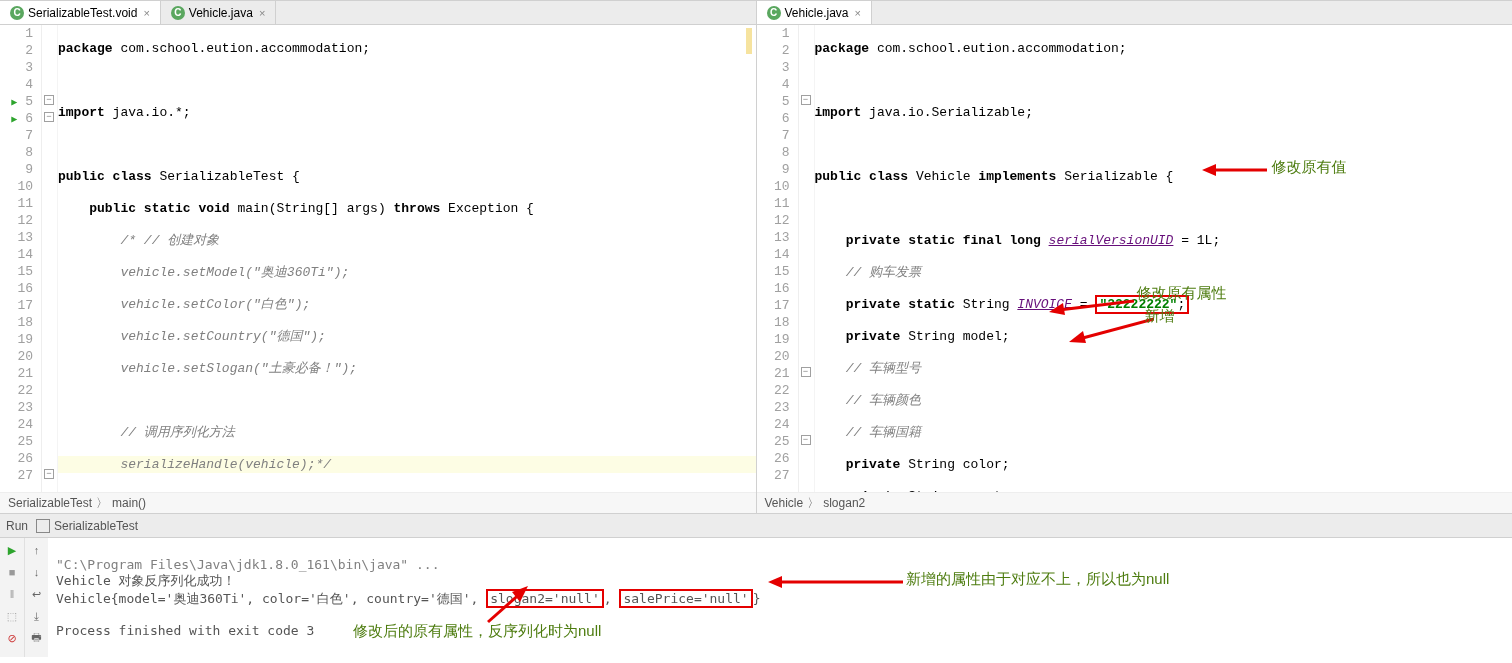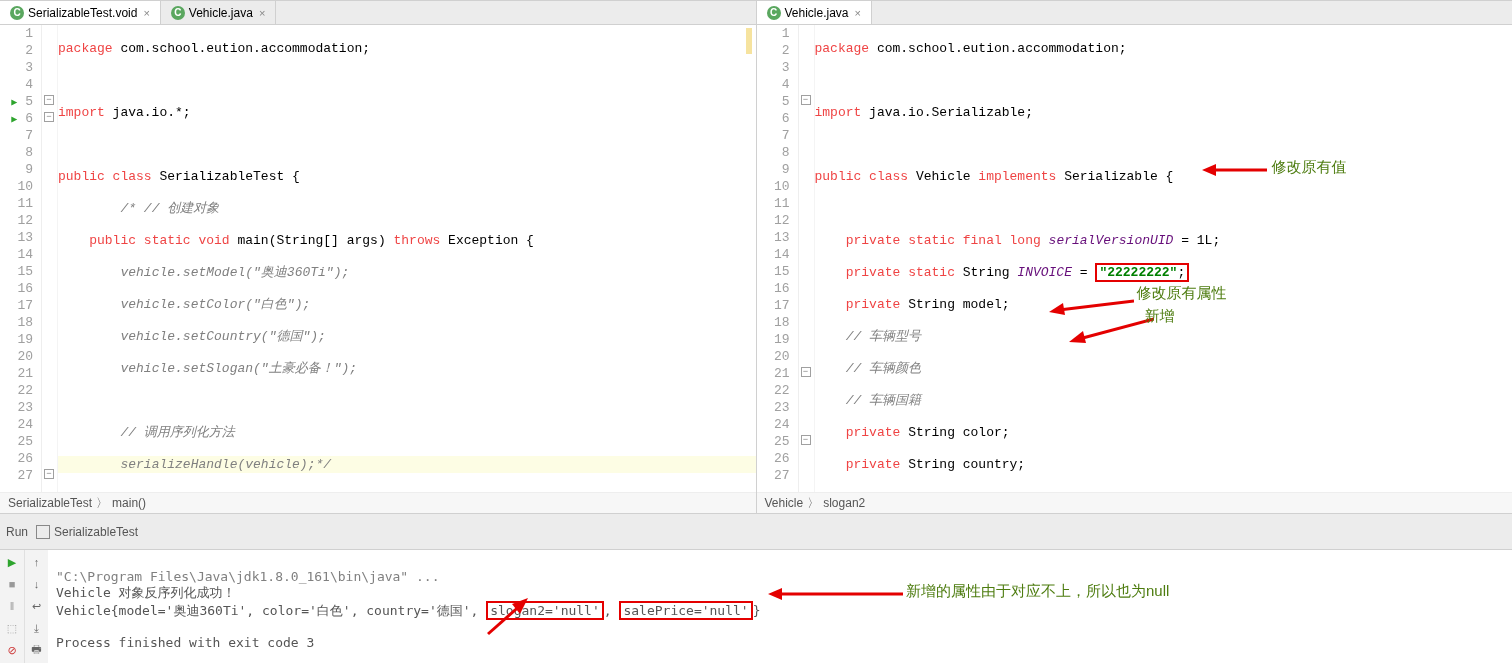--- a/index.html
+++ b/index.html
@@ -10,27 +10,27 @@
 .tab { display: flex; align-items: center; padding: 0 10px; border-right: 1px solid #d0d0d0; background: #ececec; font-size: 12px; cursor: pointer; }
 .tab.active { background: #fff; }
 .tab-close { margin-left: 6px; color: #888; font-size: 11px; }
 .icon-c { display:inline-flex; width:14px; height:14px; border-radius:50%; background:#5aa75f; color:#fff; align-items:center; justify-content:center; font-size:10px; font-weight:bold; margin-right:4px; }
 .code-area { flex:1; display:flex; font-family: Consolas, "Courier New", monospace; font-size: 13px; overflow: hidden; position: relative; }
 .gutter { width: 42px; background:#fff; color:#a0a0a0; text-align:right; padding-right:8px; user-select:none; border-right: 1px solid #eee; }
 .fold-col { width: 16px; background:#fff; border-right:1px solid #f4f4f4; position:relative; }
 .code-lines { flex:1; white-space: pre; position: relative; }
 .line { height: 17px; line-height:17px; }
 .hl { background: #fdfde4; }
-.kw { color: #ef4444; font-weight: normal; }
+.kw { color: #000000; font-weight: bold; }
 .cm { color: #808080; font-style: italic; }
 .str { color: #008000; font-weight: bold; }
-.fld { color: #660e7a; font-style: italic; }
+.fld { color: #660e7a; font-style: italic; text-decoration: underline; }
 .breadcrumb { height: 21px; display:flex; align-items:center; padding: 0 8px; border-top:1px solid #eee; color:#555; font-size:12px; background:#f7f7f7; }
 .breadcrumb span { margin-right: 4px; }
-.run-bar { height: 36px; display:flex; align-items:center; background:#ececec; border-top:1px solid #d0d0d0; padding:0 6px; font-size:12px; color:#555; }
+.run-bar { height: 24px; display:flex; align-items:center; background:#ececec; border-top:1px solid #d0d0d0; padding:0 6px; font-size:12px; color:#555; }
 .console { display:flex; height:120px; border-top:1px solid #d0d0d0; }
 .console-tools { width:24px; background:#f3f3f3; display:flex; flex-direction:column; align-items:center; padding-top:4px; gap:6px; }
 .console-tools2 { width:24px; background:#f3f3f3; display:flex; flex-direction:column; align-items:center; padding-top:4px; gap:6px; border-left:1px solid #e0e0e0; }
 .tool-btn { width:16px; height:16px; display:flex; align-items:center; justify-content:center; color:#666; cursor:pointer; font-size:11px; }
 .console-out { flex:1; font-family: Consolas, monospace; font-size:13px; color:#555; white-space:pre; padding: 4px 8px; position: relative; }
 .red-box { border: 2px solid #e40000; padding: 0 2px; }
 .red-box2 { border: 2px solid #e40000; padding: 0 2px; color:#555; }
 .ann-text { font-family: "Microsoft YaHei", Arial; color:#4d7c0f; font-size:15px; position:absolute; white-space: nowrap; }
 .arrow { position:absolute; pointer-events:none; }
 .right-marker { position:absolute; right:4px; top:3px; width:6px; height:26px; background:#f6e39f; }
@@ -89,22 +89,22 @@
         <div class="fold-minus" style="top:70px">−</div>
         <div class="fold-minus" style="top:87px">−</div>
         <div class="fold-minus" style="top:444px">−</div>
       </div>
       <div class="code-lines">
 <div class="line"><span class="kw">package</span> com.school.eution.accommodation;</div>
 <div class="line"></div>
 <div class="line"><span class="kw">import</span> java.io.*;</div>
 <div class="line"></div>
 <div class="line"><span class="kw">public class</span> SerializableTest {</div>
+<div class="line">    <span class="kw">public static void</span> main(String[] args) <span class="kw">throws</span> Exception {</div>
 <div class="line">        <span class="cm">/* // 创建对象</span></div>
-<div class="line">    <span class="kw">public static void</span> main(String[] args) <span class="kw">throws</span> Exception {</div>
 <div class="line">        <span class="cm">vehicle.setModel("奥迪360Ti");</span></div>
 <div class="line">        <span class="cm">vehicle.setColor("白色");</span></div>
 <div class="line">        <span class="cm">vehicle.setCountry("德国");</span></div>
 <div class="line">        <span class="cm">vehicle.setSlogan("土豪必备！");</span></div>
 <div class="line"></div>
 <div class="line">        <span class="cm">// 调用序列化方法</span></div>
 <div class="line hl">        <span class="cm">serializeHandle(vehicle);*/</span></div>
 
 
 
@@ -171,20 +171,21 @@
         <div class="fold-minus" style="top:410px">−</div>
       </div>
       <div class="code-lines">
 <div class="line"><span class="kw">package</span> com.school.eution.accommodation;</div>
 <div class="line"></div>
 <div class="line"><span class="kw">import</span> java.io.Serializable;</div>
 <div class="line"></div>
 <div class="line"><span class="kw">public class</span> Vehicle <span class="kw">implements</span> Serializable {</div>
 <div class="line"></div>
 <div class="line">    <span class="kw">private static final long</span> <span class="fld">serialVersionUID</span> = 1L;</div>
+<div class="line">    <span class="cm">// 购车发票</span></div>
 <div class="line">    <span class="kw">private static</span> String <span class="fld">INVOICE</span> = <span class="red-box"><span class="str">"22222222"</span>;</span></div>
 <div class="line">    <span class="kw">private</span> String model;</div>
 <div class="line">    <span class="cm">// 车辆型号</span></div>
 <div class="line">    <span class="cm">// 车辆颜色</span></div>
 <div class="line">    <span class="cm">// 车辆国籍</span></div>
 <div class="line">    <span class="kw">private</span> String color;</div>
 <div class="line">    <span class="kw">private</span> String country;</div>
 
 
 
@@ -258,14 +259,15 @@
 <svg class="arrow" style="left:720px; top:35px" width="135" height="18">
         <line x1="135" y1="9" x2="10" y2="9" stroke="#e40000" stroke-width="3"></line>
         <polygon points="0,9 14,3 14,15" fill="#e40000"></polygon>
       </svg>
 <div class="ann-text" style="left:858px; top:32px">新增的属性由于对应不上，所以也为null</div>
 
 <svg class="arrow" style="left:430px; top:48px" width="50" height="40">
         <line x1="10" y1="36" x2="44" y2="6" stroke="#e40000" stroke-width="3"></line>
         <polygon points="50,0 34,6 42,16" fill="#e40000"></polygon>
       </svg>
+<div class="ann-text" style="left:305px; top:84px">修改后的原有属性，反序列化时为null</div>
   </div>
 </div>
 
 </body></html>

